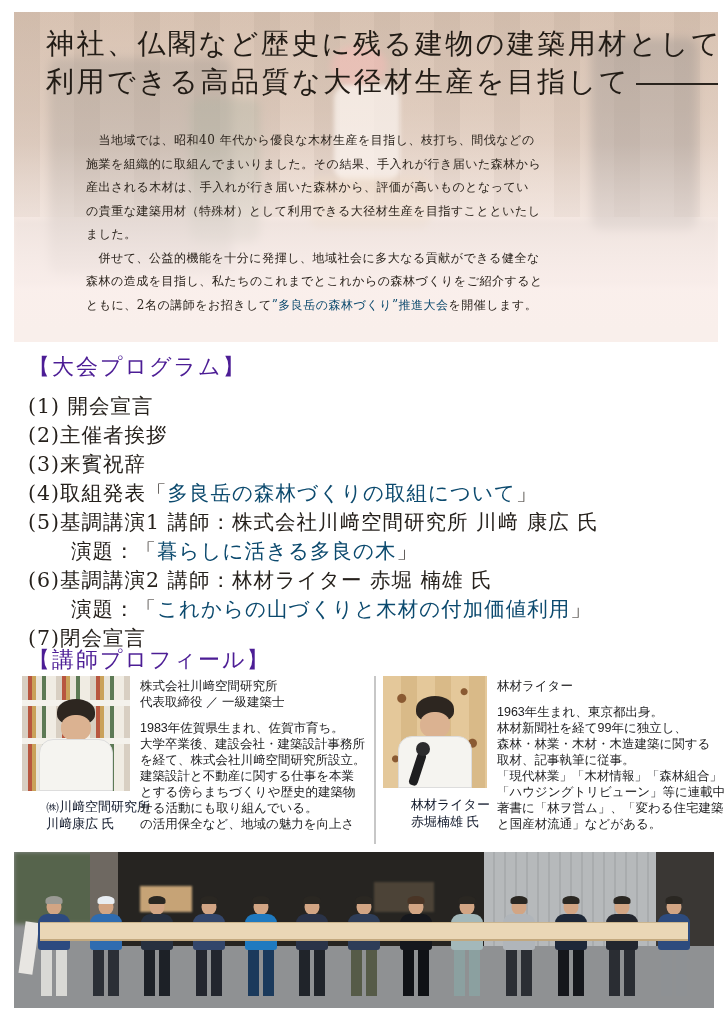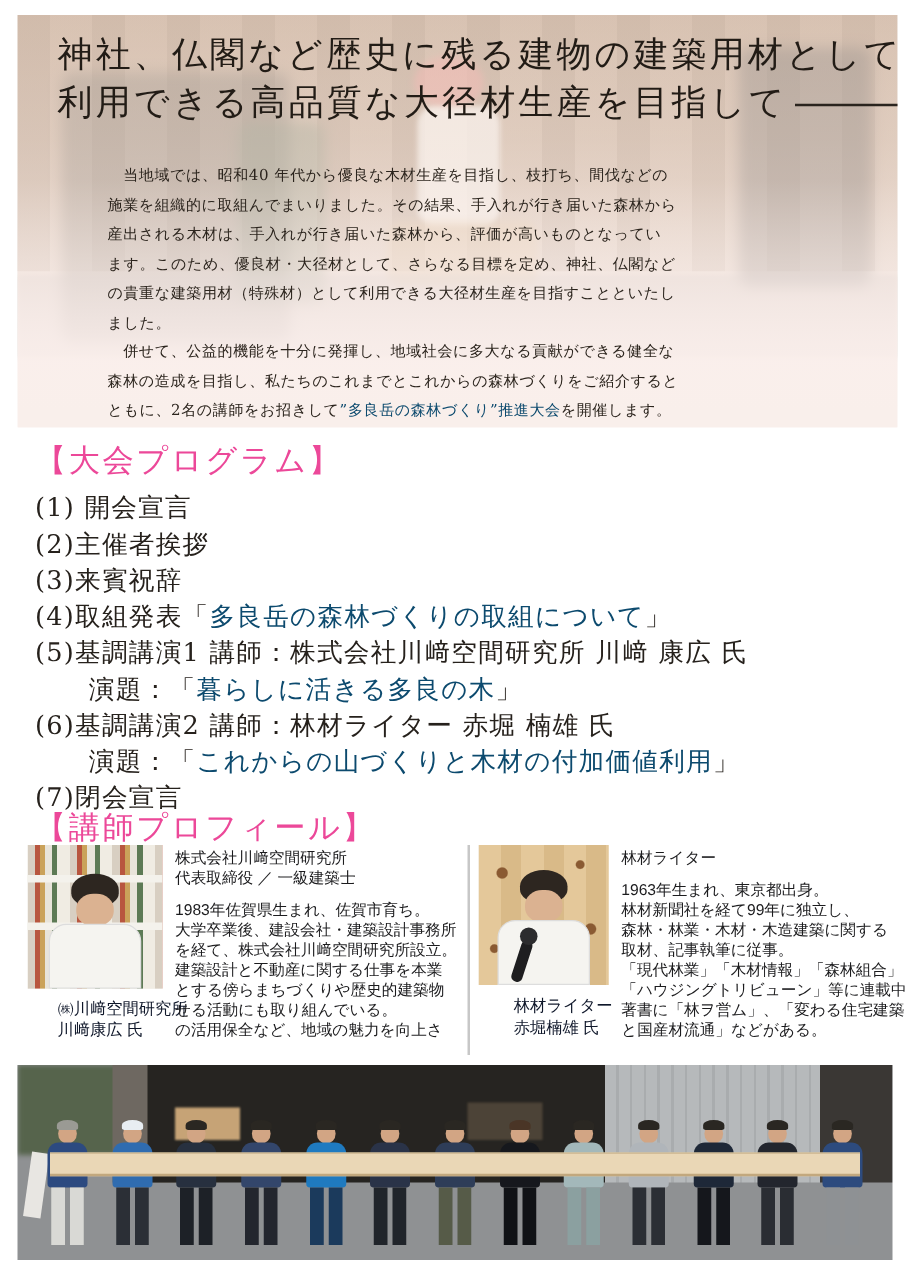--- a/index.html
+++ b/index.html
@@ -24,21 +24,21 @@
   .hero-overlay{position:absolute;inset:0;
      background:linear-gradient(180deg,rgba(253,244,240,.50) 0%,rgba(253,243,240,.55) 40%,
        rgba(252,242,239,.72) 60%,rgba(251,240,237,.90) 80%,#f9efeb 96%);}
   .hero-content{position:relative;z-index:2;padding:13px 14px 0 32px;}
   .hero-title{font-size:28px;line-height:38px;letter-spacing:2.5px;color:#221c16;white-space:nowrap;}
   .dash-line{display:inline-block;width:96px;border-top:2px solid #2a241e;vertical-align:middle;margin-left:6px;}
   .hero-paras{margin-top:28px;font-size:12px;line-height:23.5px;letter-spacing:.5px;color:#2b241d;margin-left:40px;}
   .hero-paras div{white-space:nowrap;}
 
   
-  .section-heading{position:absolute;left:28px;font-size:25px;letter-spacing:2px;color:#ec4899;white-space:nowrap;}
+  .section-heading{position:absolute;left:28px;font-size:22px;letter-spacing:2px;color:#4c1d95;white-space:nowrap;}
   #program-heading{top:352px;}
   .program-list{position:absolute;left:28px;top:392px;font-size:20.5px;line-height:29px;letter-spacing:1px;color:#26211c;}
   .program-list div{white-space:nowrap;}
   #profiles-heading{top:645px;}
 
   
   .profiles{position:absolute;left:22px;top:676px;width:696px;height:172px;
      font-family:"Liberation Sans","DejaVu Sans",sans-serif;color:#1c1c1e;}
   .portrait{position:absolute;overflow:hidden;}
   #kawasaki-photo{left:0;top:2;width:108px;height:115px;
@@ -108,21 +108,20 @@
   </div>
   <div class="hero-content">
     <div class="hero-title">
       <div>神社、仏閣など歴史に残る建物の建築用材として</div>
       <div><span>利用できる高品質な大径材生産を目指して</span><span class="dash-line"></span></div>
     </div>
     <div class="hero-paras">
         <div><span>　当地域では、昭和40 年代から優良な木材生産を目指し、枝打ち、間伐などの</span></div>
         <div><span>施業を組織的に取組んでまいりました。その結果、手入れが行き届いた森林から</span></div>
         <div><span>産出される木材は、手入れが行き届いた森林から、評価が高いものとなってい</span></div>
-        <div><span>ます。このため、優良材・大径材として、さらなる目標を定め、神社、仏閣など</span></div>
         <div><span>の貴重な建築用材（特殊材）として利用できる大径材生産を目指すことといたし</span></div>
         <div><span>ました。</span></div>
         <div><span>　併せて、公益的機能を十分に発揮し、地域社会に多大なる貢献ができる健全な</span></div>
         <div><span>森林の造成を目指し、私たちのこれまでとこれからの森林づくりをご紹介すると</span></div>
         <div><span>ともに、2名の講師をお招きして</span><span class="red">”多良岳の森林づくり”推進大会</span><span>を開催します。</span></div>
       </div>
   </div>
 </div>
 
 <div class="section-heading" id="program-heading">【大会プログラム】</div>

